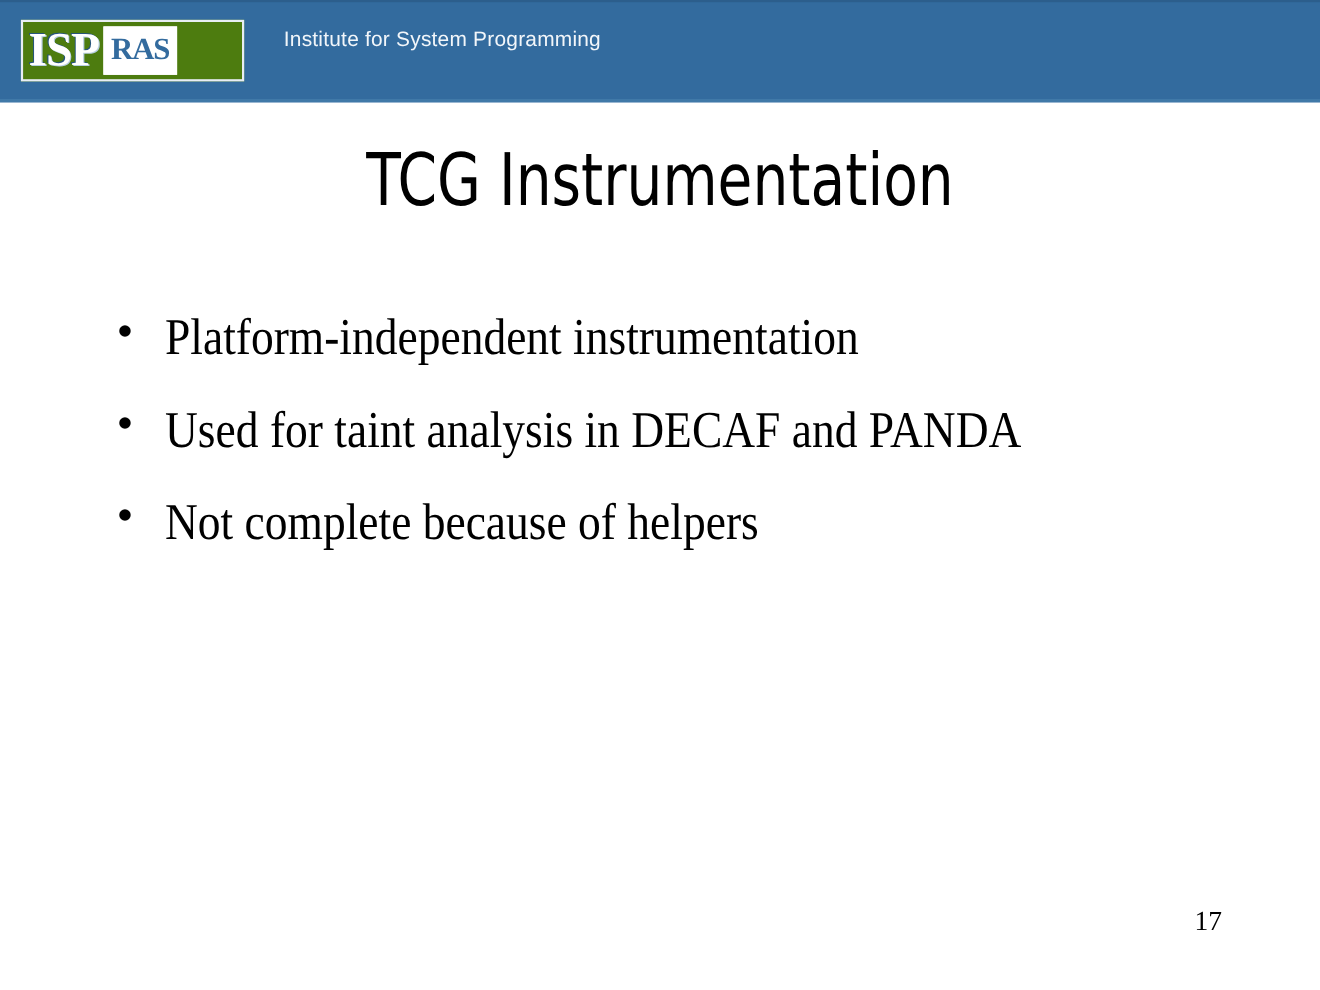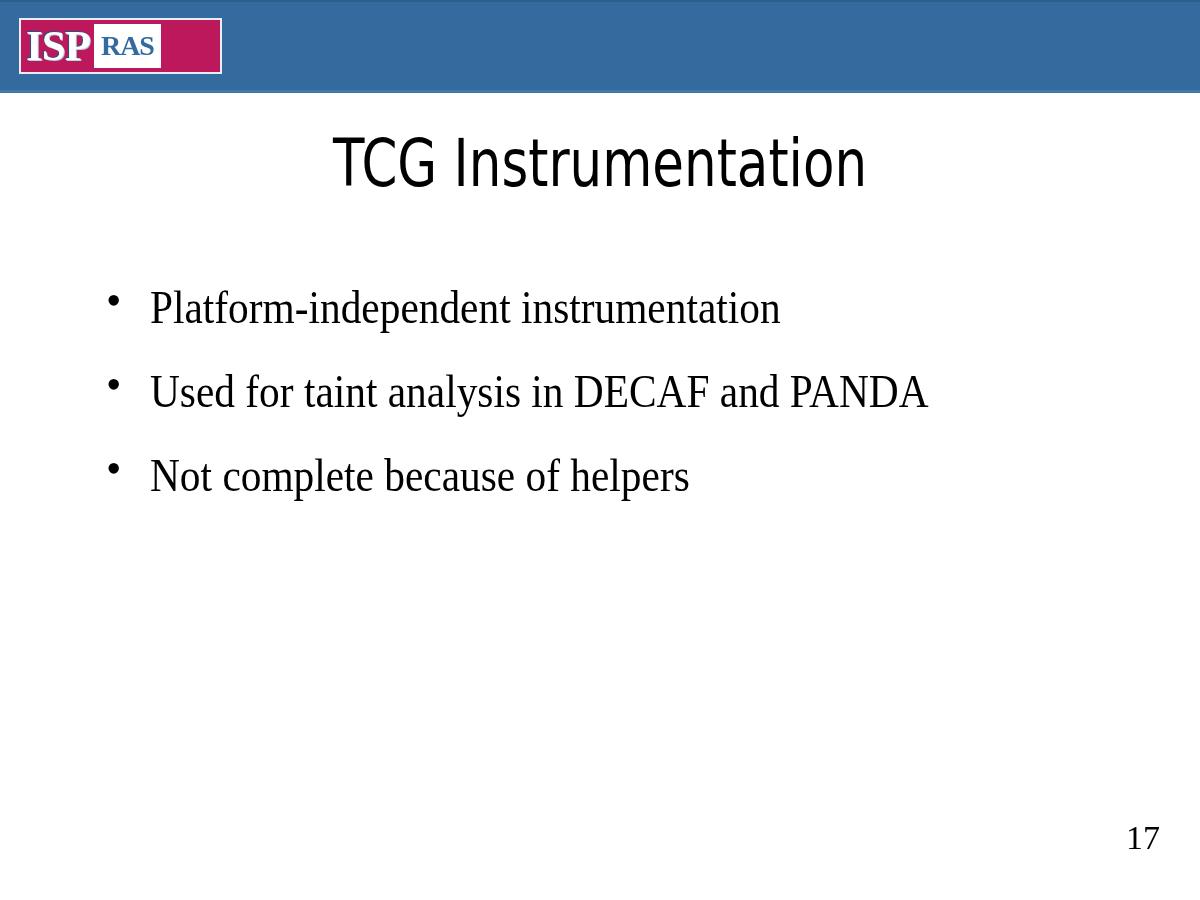--- a/index.html
+++ b/index.html
@@ -30,21 +30,21 @@
 
   
   .logo {
     position: absolute;
     left: 19px;
     top: 18px;
     width: 203px;
     height: 56px;
     border: 2px solid #e8eef4;
     box-sizing: border-box;
-    background: #be185d;
+    background: #4d7c0f;
     display: flex;
     align-items: center;
     padding: 0 2px;
   }
   .logo-inner {
     display: flex;
     align-items: stretch;
     width: 100%;
     height: 44px;
     margin-left: 3px;
@@ -139,45 +139,46 @@
     line-height: 70px;
     color: #000000;
     transform: scaleX(0.88);
     transform-origin: 0 50%;
     width: 113%;
   }
 
   
   .page-number {
     position: absolute;
-    left: 1126px;
+    left: 1086px;
     top: 822px;
     width: 60px;
     font-family: "Liberation Serif", serif;
-    font-size: 34px;
+    font-size: 25px;
     line-height: 32px;
     color: #000000;
     text-align: left;
   }
 </style>
 </head>
 <body>
 
 <div class="header-band"></div>
 
 <div class="logo">
   <div class="logo-inner">
     <span class="logo-isp">ISP</span>
     <span class="logo-ras-box">
       <span class="logo-ras">RAS</span>
     </span>
   </div>
 </div>
 
 <div class="institute-text">
+  <span class="line">Institute for System Programming</span>
 </div>
 
 <div class="slide-title">TCG Instrumentation</div>
 
 <div class="bullet-list">
 
   <div class="bullet-item">
     <span class="bullet-mark">•</span>
     <span class="bullet-text">Platform-independent instrumentation</span>
   </div>

